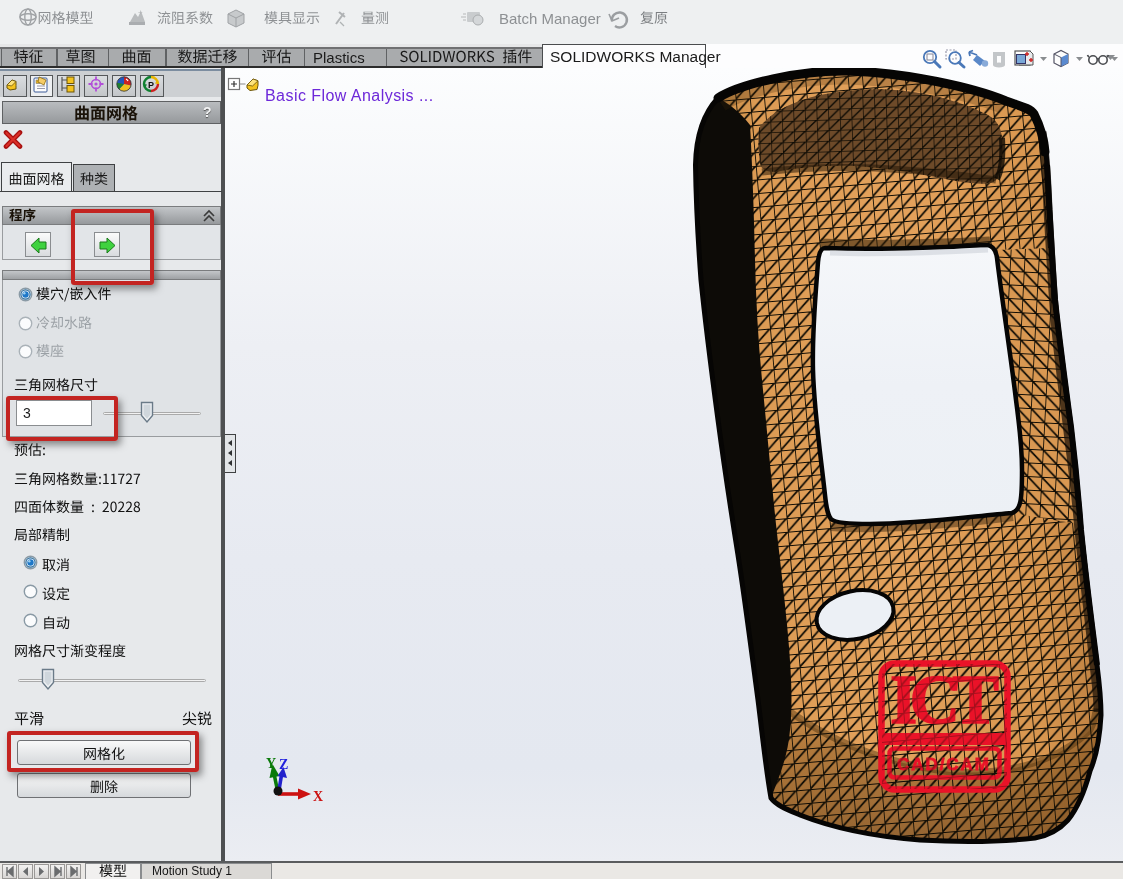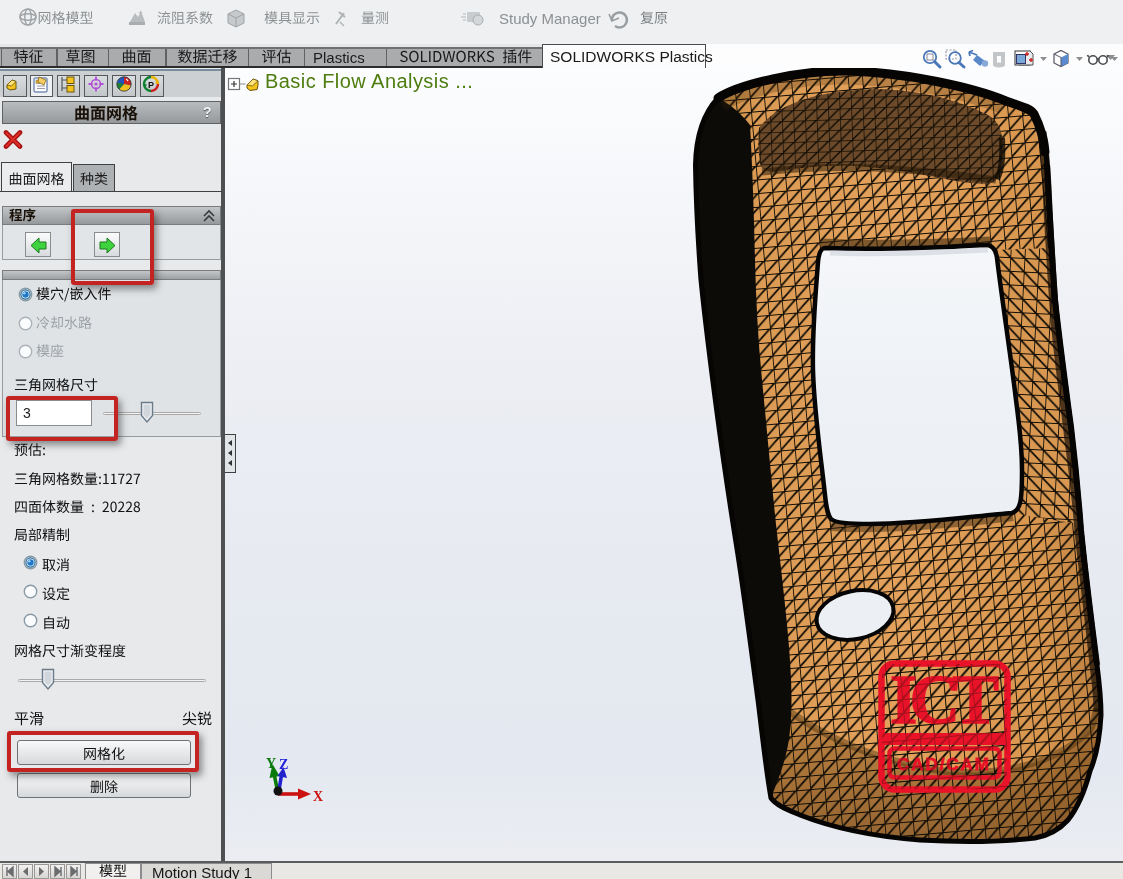--- a/index.html
+++ b/index.html
@@ -44,21 +44,21 @@
     <div class="abs" style="left:0;top:48.5px;width:542px;height:17.5px;background:#a9abad"></div>
     <div class="abs" style="left:0;top:66px;width:542px;height:2px;background:#2c2c2c"></div>
     <div class="abs" style="left:0.5px;top:49px;width:1.5px;height:17px;background:#606264"></div>
     <div class="abs" style="left:56px;top:49px;width:1.5px;height:17px;background:#606264"></div>
     <div class="abs" style="left:107.5px;top:49px;width:1.5px;height:17px;background:#606264"></div>
     <div class="abs" style="left:165px;top:49px;width:1.5px;height:17px;background:#606264"></div>
     <div class="abs" style="left:247.5px;top:49px;width:1.5px;height:17px;background:#606264"></div>
     <div class="abs" style="left:303.5px;top:49px;width:1.5px;height:17px;background:#606264"></div>
     <div class="abs" style="left:385.5px;top:49px;width:1.5px;height:17px;background:#606264"></div>
     <div class="abs" style="left:542px;top:44px;width:164px;height:24px;background:#fcfcfd;border:1.5px solid #4a4c4e;border-bottom:none"></div>
-    <span class="lat" style="left:550px;top:48px;font-size:15.5px">SOLIDWORKS Plastics</span>
+    <span class="lat" style="left:550px;top:48px;font-size:15.5px">SOLIDWORKS Manager</span>
     <span class="lat" style="left:313px;top:48.5px;font-size:15px">Plastics</span>
     <svg class="abs" style="left:1104px;top:52px" width="14" height="10">
       <path d="M2 3 h9 l-4.5 5 z" fill="#8a8d90"></path>
     </svg>
     <div class="abs" style="left:0;top:68px;width:225px;height:794px;background:#e7e9eb"></div>
     <div class="abs" style="left:0;top:68.5px;width:225px;height:2.5px;background:#7c8da0"></div>
     <div class="abs" style="left:0;top:71px;width:225px;height:26px;background:#cdd0d3"></div>
     <div class="abs" style="left:3.2px;top:74.5px;width:23.5px;height:22.5px;background:linear-gradient(#dadde0,#c3c6c9);border:1.2px solid #55585a"></div>
     <div class="abs" style="left:29.9px;top:74.5px;width:23.5px;height:22.5px;background:#eef0f2;border:1.2px solid #55585a"></div>
     <div class="abs" style="left:56.6px;top:74.5px;width:23.5px;height:22.5px;background:linear-gradient(#dadde0,#c3c6c9);border:1.2px solid #55585a"></div>
@@ -302,44 +302,44 @@
       </g>
  <path d="M1111 57 h7 l-3.5 4 z" fill="#8a8d90"></path>
 </svg>
     <svg class="abs" style="left:227px;top:76px" width="40" height="18" viewBox="0 0 40 18">
       <rect x="1.5" y="2.5" width="11" height="11" fill="#fff" stroke="#777" stroke-width="1.2"></rect>
       <path d="M4 8 h6 M7 5 v6" stroke="#333" stroke-width="1.2"></path>
       <path d="M12.5 8 h6" stroke="#888" stroke-width="1"></path>
       <path d="M20 9 L26 3 l5 1.8 0 4.5 -1 4.2 -7 1 -3 -2.5 z" fill="#f4c31e" stroke="#6b5409" stroke-width="1"></path>
       <path d="M20 9 l6 -6 5 1.8 -5.5 5.2 z" fill="#fde27a" stroke="#6b5409" stroke-width=".8"></path>
     </svg>
-    <span class="lat" style="left:265px;top:70px;font-size:20px;letter-spacing:0.45px;color:#4d7c0f">Basic Flow Analysis ...</span>
+    <span class="lat" style="left:265px;top:87px;font-size:16px;letter-spacing:0.45px;color:#6d28d9">Basic Flow Analysis ...</span>
     <div class="abs" style="left:0;top:860.5px;width:1123px;height:2px;background:#5a5c5e"></div>
     <div class="abs" style="left:0;top:862.5px;width:1123px;height:16.5px;background:#eae8e5"></div>
     <div class="abs" style="left:2px;top:864px;width:15px;height:14.5px;background:linear-gradient(#f2f1f0,#d8d6d4);border:1px solid #9a9896"></div>
     <div class="abs" style="left:18px;top:864px;width:15px;height:14.5px;background:linear-gradient(#f2f1f0,#d8d6d4);border:1px solid #9a9896"></div>
     <div class="abs" style="left:34px;top:864px;width:15px;height:14.5px;background:linear-gradient(#f2f1f0,#d8d6d4);border:1px solid #9a9896"></div>
     <div class="abs" style="left:50px;top:864px;width:15px;height:14.5px;background:linear-gradient(#f2f1f0,#d8d6d4);border:1px solid #9a9896"></div>
     <div class="abs" style="left:66px;top:864px;width:15px;height:14.5px;background:linear-gradient(#f2f1f0,#d8d6d4);border:1px solid #9a9896"></div>
     <svg class="abs" style="left:2px;top:864px" width="82" height="15" viewBox="0 0 82 15">
 <g fill="#6a6c6e">
         <path d="M5 3 v9 M11 3 L6 7.5 L11 12 z" stroke="#6a6c6e" stroke-width="1.4"></path>
         <path d="M26 3 L21 7.5 L26 12 z"></path>
         <path d="M37 3 L42 7.5 L37 12 z"></path>
         <path d="M53 3 L58 7.5 L53 12 z M59 3 v9" stroke="#6a6c6e" stroke-width="1.4"></path>
         <path d="M69 3 L74 7.5 L69 12 z M75 3 v9" stroke="#6a6c6e" stroke-width="1.4"></path>
       </g>
 </svg>
     <div class="abs" style="left:85px;top:862.5px;width:56px;height:17px;background:#f1f0ef;border:1.2px solid #8a8c8e;border-bottom:none"></div>
     <div class="abs" style="left:141px;top:862.5px;width:131px;height:17px;background:#dbd9d6;border:1.2px solid #8a8c8e;border-bottom:none"></div>
-    <span class="lat" style="left:152px;top:863.5px;font-size:15px;color:#141414">Motion Study 1</span>
+    <span class="lat" style="left:152px;top:863.5px;font-size:12px;color:#141414">Motion Study 1</span>
     <div class="abs" style="left:71px;top:209px;width:83px;height:76px;border:4px solid #c32421;border-radius:3px;box-shadow:3px 4px 7px rgba(40,40,40,.5);z-index:40"></div>
     <div class="abs" style="left:6px;top:396px;width:112px;height:45px;border:4px solid #c32421;border-radius:3px;box-shadow:3px 4px 7px rgba(40,40,40,.5);z-index:40"></div>
     <div class="abs" style="left:7px;top:731px;width:192px;height:41px;border:4px solid #c32421;border-radius:3px;box-shadow:3px 4px 7px rgba(40,40,40,.5);z-index:40"></div>
-    <span class="lat" style="left:499px;top:10px;font-size:15px;color:#8d9093">Study Manager</span>
+    <span class="lat" style="left:499px;top:10px;font-size:15px;color:#8d9093">Batch Manager</span>
     <svg id="cjk" width="1123" height="879" viewBox="0 0 1123 879" style="position:absolute;left:0;top:0;pointer-events:none;z-index:50">
       <defs>
         <path id="r7f51" d="M194 -536C239 -481 288 -416 333 -352C295 -245 242 -155 172 -88C188 -79 218 -57 230 -46C291 -110 340 -191 379 -285C411 -238 438 -194 457 -157L506 -206C482 -249 447 -303 407 -360C435 -443 456 -534 472 -632L403 -640C392 -565 377 -494 358 -428C319 -480 279 -532 240 -578ZM483 -535C529 -480 577 -415 620 -350C580 -240 526 -148 452 -80C469 -71 498 -49 511 -38C575 -103 625 -184 664 -280C699 -224 728 -171 747 -127L799 -171C776 -224 738 -290 693 -358C720 -440 740 -531 755 -630L687 -638C676 -564 662 -494 644 -428C608 -479 570 -529 532 -574ZM88 -780V78H164V-708H840V-20C840 -2 833 3 814 4C795 5 729 6 663 3C674 23 687 57 692 77C782 78 837 76 869 64C902 52 915 28 915 -20V-780Z"></path>
         <path id="r683c" d="M575 -667H794C764 -604 723 -546 675 -496C627 -545 590 -597 563 -648ZM202 -840V-626H52V-555H193C162 -417 95 -260 28 -175C41 -158 60 -129 67 -109C117 -175 165 -284 202 -397V79H273V-425C304 -381 339 -327 355 -299L400 -356C382 -382 300 -481 273 -511V-555H387L363 -535C380 -523 409 -497 422 -484C456 -514 490 -550 521 -590C548 -543 583 -495 626 -450C541 -377 441 -323 341 -291C356 -276 375 -248 384 -230C410 -240 436 -250 462 -262V81H532V37H811V77H884V-270L930 -252C941 -271 962 -300 977 -315C878 -345 794 -392 726 -449C796 -522 853 -610 889 -713L842 -735L828 -732H612C628 -761 642 -791 654 -822L582 -841C543 -739 478 -641 403 -570V-626H273V-840ZM532 -29V-222H811V-29ZM511 -287C570 -318 625 -356 676 -401C725 -358 782 -319 847 -287Z"></path>
         <path id="r6a21" d="M472 -417H820V-345H472ZM472 -542H820V-472H472ZM732 -840V-757H578V-840H507V-757H360V-693H507V-618H578V-693H732V-618H805V-693H945V-757H805V-840ZM402 -599V-289H606C602 -259 598 -232 591 -206H340V-142H569C531 -65 459 -12 312 20C326 35 345 63 352 80C526 38 607 -34 647 -140C697 -30 790 45 920 80C930 61 950 33 966 18C853 -6 767 -61 719 -142H943V-206H666C671 -232 676 -260 679 -289H893V-599ZM175 -840V-647H50V-577H175V-576C148 -440 90 -281 32 -197C45 -179 63 -146 72 -124C110 -183 146 -274 175 -372V79H247V-436C274 -383 305 -319 318 -286L366 -340C349 -371 273 -496 247 -535V-577H350V-647H247V-840Z"></path>
         <path id="r578b" d="M635 -783V-448H704V-783ZM822 -834V-387C822 -374 818 -370 802 -369C787 -368 737 -368 680 -370C691 -350 701 -321 705 -301C776 -301 825 -302 855 -314C885 -325 893 -344 893 -386V-834ZM388 -733V-595H264V-601V-733ZM67 -595V-528H189C178 -461 145 -393 59 -340C73 -330 98 -302 108 -288C210 -351 248 -441 259 -528H388V-313H459V-528H573V-595H459V-733H552V-799H100V-733H195V-602V-595ZM467 -332V-221H151V-152H467V-25H47V45H952V-25H544V-152H848V-221H544V-332Z"></path>
         <path id="r6d41" d="M577 -361V37H644V-361ZM400 -362V-259C400 -167 387 -56 264 28C281 39 306 62 317 77C452 -19 468 -148 468 -257V-362ZM755 -362V-44C755 16 760 32 775 46C788 58 810 63 830 63C840 63 867 63 879 63C896 63 916 59 927 52C941 44 949 32 954 13C959 -5 962 -58 964 -102C946 -108 924 -118 911 -130C910 -82 909 -46 907 -29C905 -13 902 -6 897 -2C892 1 884 2 875 2C867 2 854 2 847 2C840 2 834 1 831 -2C826 -7 825 -17 825 -37V-362ZM85 -774C145 -738 219 -684 255 -645L300 -704C264 -742 189 -794 129 -827ZM40 -499C104 -470 183 -423 222 -388L264 -450C224 -484 144 -528 80 -554ZM65 16 128 67C187 -26 257 -151 310 -257L256 -306C198 -193 119 -61 65 16ZM559 -823C575 -789 591 -746 603 -710H318V-642H515C473 -588 416 -517 397 -499C378 -482 349 -475 330 -471C336 -454 346 -417 350 -399C379 -410 425 -414 837 -442C857 -415 874 -390 886 -369L947 -409C910 -468 833 -560 770 -627L714 -593C738 -566 765 -534 790 -503L476 -485C515 -530 562 -592 600 -642H945V-710H680C669 -748 648 -799 627 -840Z"></path>
         <path id="r963b" d="M450 -784V-23H336V47H962V-23H879V-784ZM521 -23V-216H804V-23ZM521 -470H804V-285H521ZM521 -538V-714H804V-538ZM87 -799V78H158V-731H301C277 -664 245 -576 213 -505C293 -425 313 -357 314 -302C314 -270 308 -243 291 -232C281 -226 270 -223 257 -222C239 -221 217 -221 192 -224C203 -204 211 -176 211 -157C236 -156 263 -156 285 -159C306 -161 324 -167 340 -178C369 -199 382 -240 382 -295C381 -358 362 -430 282 -513C318 -592 359 -690 391 -772L342 -802L331 -799Z"></path>
         <path id="r7cfb" d="M286 -224C233 -152 150 -78 70 -30C90 -19 121 6 136 20C212 -34 301 -116 361 -197ZM636 -190C719 -126 822 -34 872 22L936 -23C882 -80 779 -168 695 -229ZM664 -444C690 -420 718 -392 745 -363L305 -334C455 -408 608 -500 756 -612L698 -660C648 -619 593 -580 540 -543L295 -531C367 -582 440 -646 507 -716C637 -729 760 -747 855 -770L803 -833C641 -792 350 -765 107 -753C115 -736 124 -706 126 -688C214 -692 308 -698 401 -706C336 -638 262 -578 236 -561C206 -539 182 -524 162 -521C170 -502 181 -469 183 -454C204 -462 235 -466 438 -478C353 -425 280 -385 245 -369C183 -338 138 -319 106 -315C115 -295 126 -260 129 -245C157 -256 196 -261 471 -282V-20C471 -9 468 -5 451 -4C435 -3 380 -3 320 -6C332 15 345 47 349 69C422 69 472 68 505 56C539 44 547 23 547 -19V-288L796 -306C825 -273 849 -242 866 -216L926 -252C885 -313 799 -405 722 -474Z"></path>
         <path id="r6570" d="M443 -821C425 -782 393 -723 368 -688L417 -664C443 -697 477 -747 506 -793ZM88 -793C114 -751 141 -696 150 -661L207 -686C198 -722 171 -776 143 -815ZM410 -260C387 -208 355 -164 317 -126C279 -145 240 -164 203 -180C217 -204 233 -231 247 -260ZM110 -153C159 -134 214 -109 264 -83C200 -37 123 -5 41 14C54 28 70 54 77 72C169 47 254 8 326 -50C359 -30 389 -11 412 6L460 -43C437 -59 408 -77 375 -95C428 -152 470 -222 495 -309L454 -326L442 -323H278L300 -375L233 -387C226 -367 216 -345 206 -323H70V-260H175C154 -220 131 -183 110 -153ZM257 -841V-654H50V-592H234C186 -527 109 -465 39 -435C54 -421 71 -395 80 -378C141 -411 207 -467 257 -526V-404H327V-540C375 -505 436 -458 461 -435L503 -489C479 -506 391 -562 342 -592H531V-654H327V-841ZM629 -832C604 -656 559 -488 481 -383C497 -373 526 -349 538 -337C564 -374 586 -418 606 -467C628 -369 657 -278 694 -199C638 -104 560 -31 451 22C465 37 486 67 493 83C595 28 672 -41 731 -129C781 -44 843 24 921 71C933 52 955 26 972 12C888 -33 822 -106 771 -198C824 -301 858 -426 880 -576H948V-646H663C677 -702 689 -761 698 -821ZM809 -576C793 -461 769 -361 733 -276C695 -366 667 -468 648 -576Z"></path>

